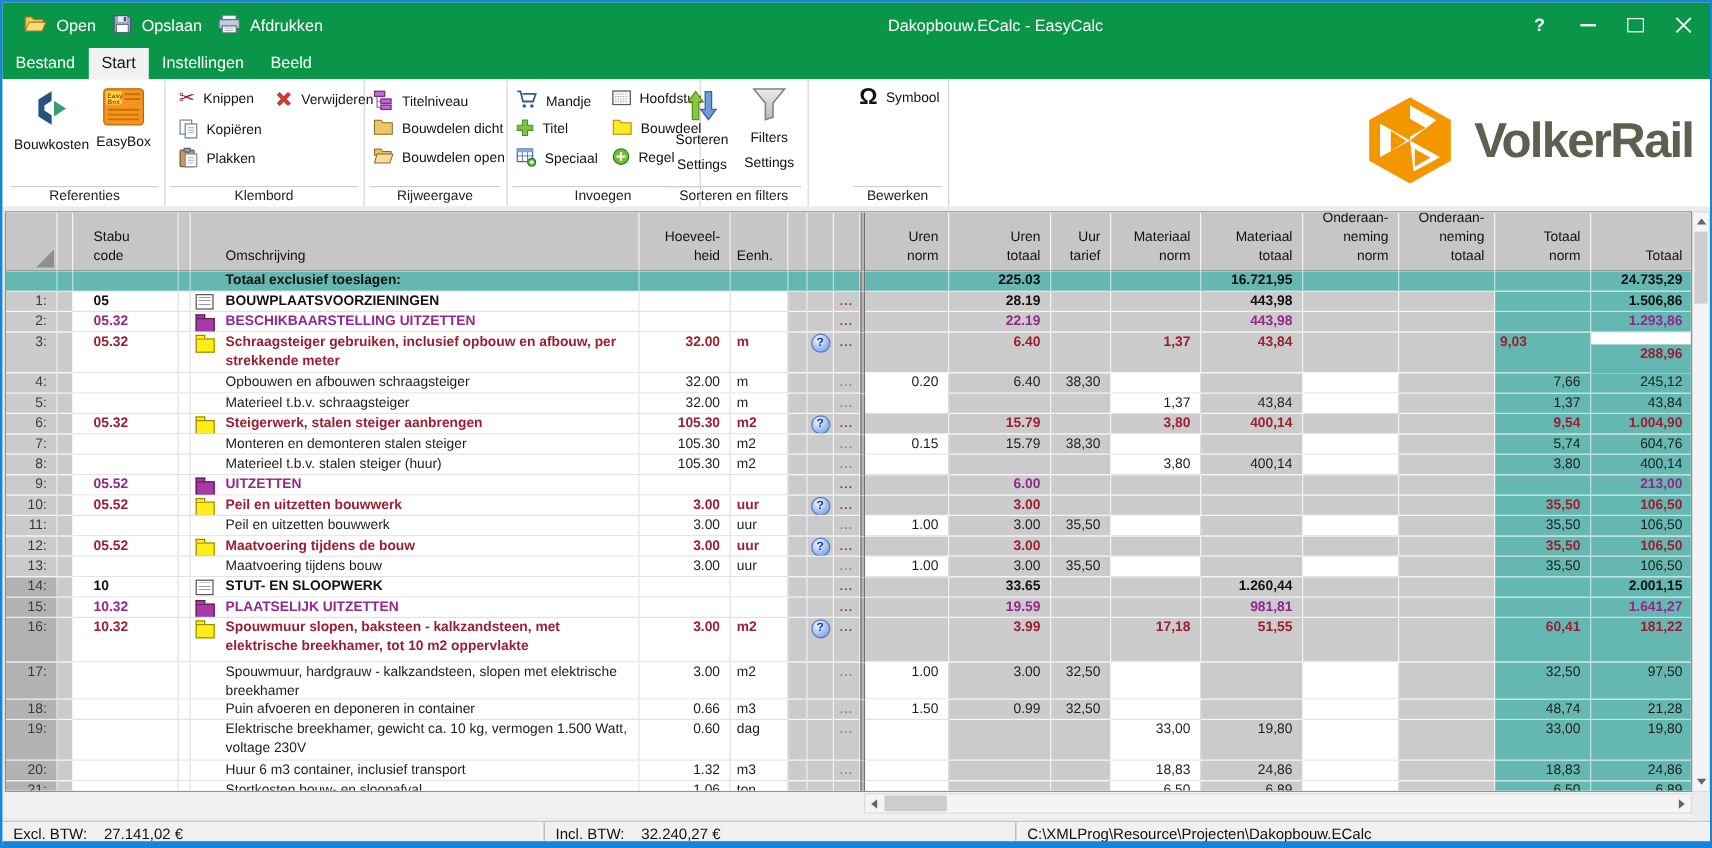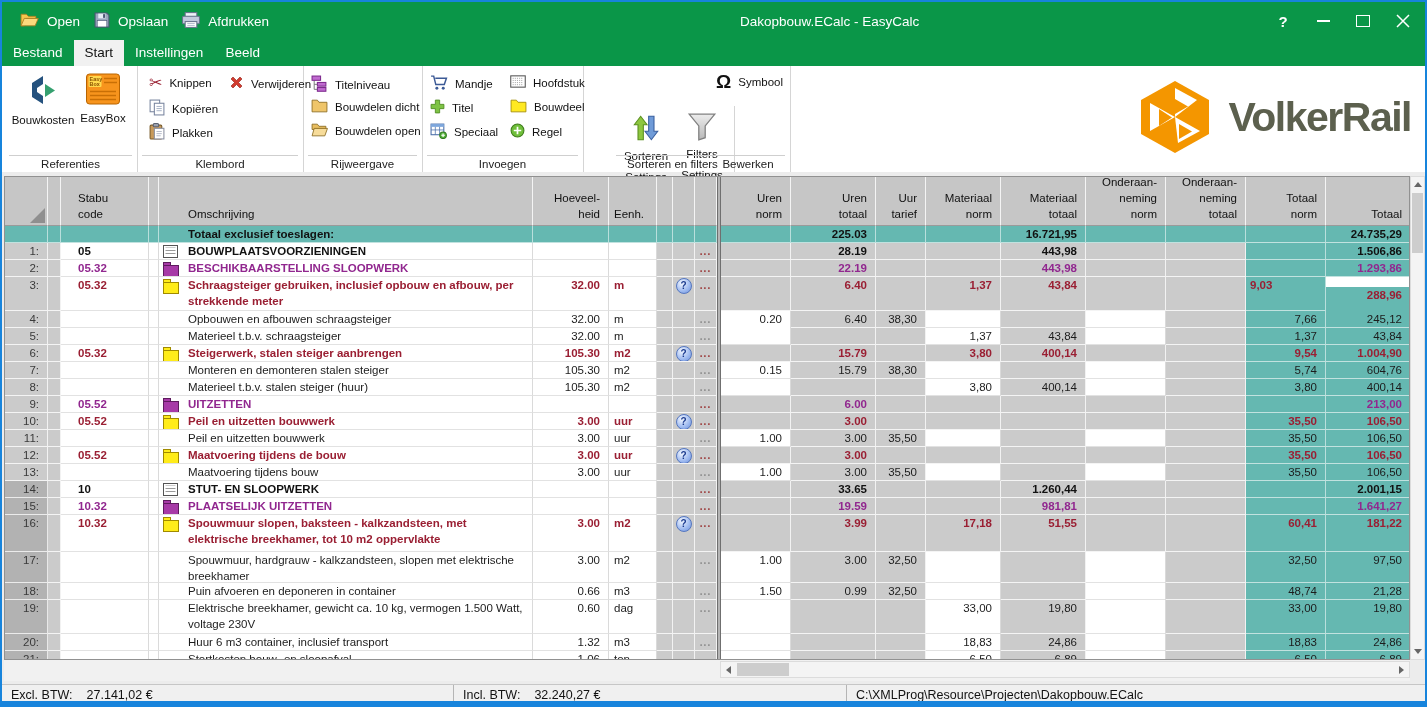--- a/index.html
+++ b/index.html
@@ -263,21 +263,21 @@
         </div>
         <div class="small-item" style="left:8px;top:57px">
           <span class="ic"><svg width="17" height="14" viewBox="0 0 16 13">
               <path d="M1 1h5l1.5 2H14v3H1z" fill="#e8bd5f" stroke="#8a6a20" stroke-width=".8"></path>
               <path d="M3 5h12.5L13 12H1z" fill="#f7dc9a" stroke="#8a6a20" stroke-width=".8"></path>
             </svg></span>
           <span>Bouwdelen open</span>
         </div>
         <div class="grp-caption">Rijweergave</div>
       </div>
-      <div class="grp" style="left: 609px; width: 123px; margin-top: 40px;">
+      <div class="grp" style="left: 548px; width: 123px;">
         <div class="big-item" style="left:2px;top:6px">
           <span class="ic"><svg width="32" height="32" viewBox="0 0 30 30">
               <path d="M4 12 10 4 16 12 H12.5 V26 H7.5 V12Z" fill="#8dc63f" stroke="#5a8f1f"></path>
               <path d="M14 18 20 26 26 18 H22.5 V4 H17.5 V18Z" fill="#6f9bd8" stroke="#395f9e"></path>
             </svg></span>
           <span class="lbl">Sorteren</span>
           <span class="sub">Settings</span>
         </div>
         <div class="big-item" style="left:58px;top:6px">
           <span class="ic"><svg width="32" height="30" viewBox="0 0 30 28">
@@ -396,21 +396,21 @@
           <div class="cell bg-teal" style="width:85px;height:17px;text-align:right;padding-right:8px;"><span class="s-chapter">1.506,86</span></div>
         </div>
         <div class="g-row" style="height: 17px;">
           <div class="cell bg-gray c-num" style="width:43px;height:17px;text-align:right;padding-right:8px;">2:</div>
           <div class="cell bg-gray" style="width:13px;height:17px;"></div>
           <div class="cell bg-white" style="width:88px;height:17px;padding-left:17px;"><span class="s-section">05.32</span></div>
           <div class="cell bg-white" style="width:10px;height:17px;"></div>
           <div class="cell bg-white" style="width:374px;height:17px;">
             <div class="oms-flex">
               <span class="ic-slot"><span class="ic ic-fold"></span></span>
-              <span class="otx s-section">BESCHIKBAARSTELLING SLOOPWERK</span>
+              <span class="otx s-section">BESCHIKBAARSTELLING UITZETTEN</span>
             </div>
           </div>
           <div class="cell bg-white" style="width:76px;height:17px;text-align:right;padding-right:8px;"><span class="s-section"></span></div>
           <div class="cell bg-white" style="width:48px;height:17px;padding-left:5px;"><span class="s-section"></span></div>
           <div class="cell bg-gray" style="width:16px;height:17px;"></div>
           <div class="cell bg-gray" style="width:22px;height:17px;text-align:center;padding:0;"></div>
           <div class="cell bg-gray" style="width:22px;height:17px;text-align:center;padding:0;"><span class="dots dots-b">...</span></div>
           <div class="splitcol" style="height:17px"></div>
           <div class="cell bg-gray" style="width:70px;height:17px;text-align:right;padding-right:8px;"><span class="s-section"></span></div>
           <div class="cell bg-gray" style="width:85px;height:17px;text-align:right;padding-right:8px;"><span class="s-section">22.19</span></div>

